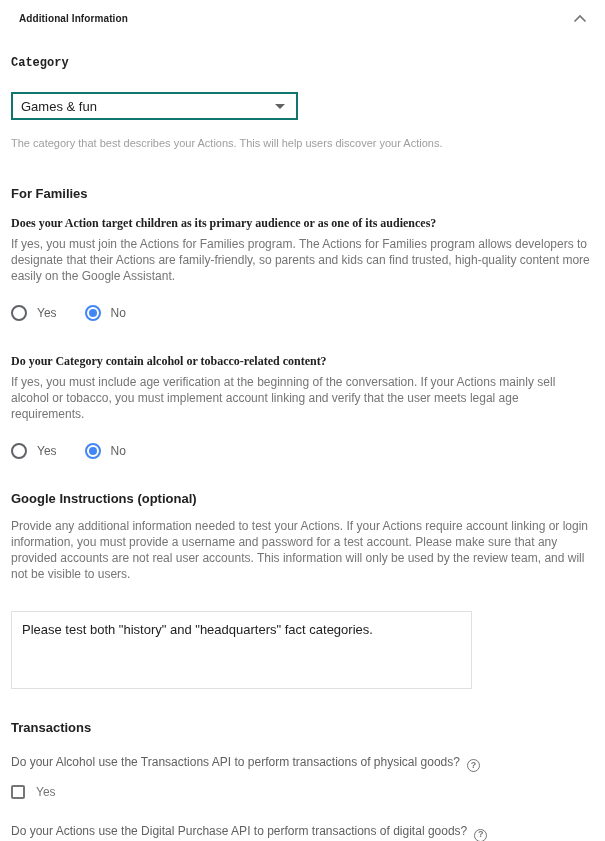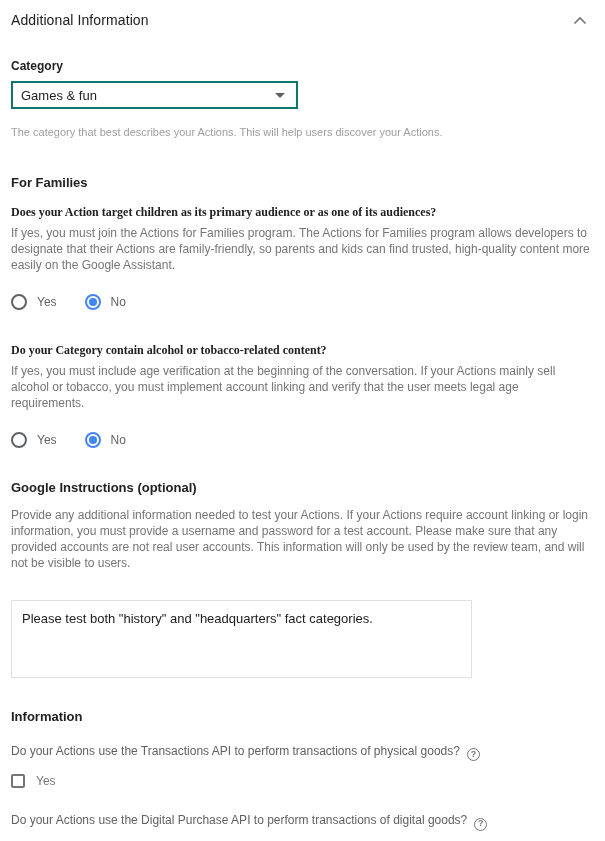--- a/index.html
+++ b/index.html
@@ -16,26 +16,26 @@
     padding: 10px 14px 16px 11px;
   }
   
   .header {
     display: flex;
     justify-content: space-between;
     align-items: center;
     margin-bottom: 31px;
     padding-top: 2px;
   }
-  .header-title { font-size: 14px; font-weight: normal; color: #212121; letter-spacing: .1px; }
+  .header-title { font-size: 10px; font-weight: bold; color: #212121; letter-spacing: .1px; margin-left: 8px; }
   .collapse-btn { background: none; border: none; cursor: pointer; padding: 2px; margin-right: 2px; line-height: 0; }
   .chevron-up svg { display: block; }
 
   
-  .field-label { font-size: 12px; font-weight: bold; color: #212121; margin-bottom: 8px; }
+  .field-label { font-size: 12px; font-weight: bold; color: #212121; margin-bottom: 22px; font-family: Liberation Mono, monospace; }
   .select-box {
     width: 287px; height: 28px;
     border: 2px solid #0f766e;
     background: #fff;
     display: flex; align-items: center; justify-content: space-between;
     padding: 0 11px 0 8px;
     font-size: 13px; color: #212121;
     cursor: pointer;
   }
   .select-caret {
@@ -170,23 +170,23 @@
     </div>
   </div>
 
   <div class="ti-section">
     <div class="section-heading">Google Instructions (optional)</div>
     <div class="desc">Provide any additional information needed to test your Actions. If your Actions require account linking or login information, you must provide a username and password for a test account. Please make sure that any provided accounts are not real user accounts. This information will only be used by the review team, and will not be visible to users.</div>
     <textarea class="testing-textarea" spellcheck="false" style="">Please test both "history" and "headquarters" fact categories.</textarea>
   </div>
 
   <div class="tx-section">
-    <div class="section-heading">Information</div>
+    <div class="section-heading">Transactions</div>
     <div class="question-plain q-line">
-      <span>Do your Actions use the Transactions API to perform transactions of physical goods?</span><span class="help-icon">?</span>
+      <span>Do your Alcohol use the Transactions API to perform transactions of physical goods?</span><span class="help-icon">?</span>
     </div>
     <div class="checkbox-row">
       <span class="checkbox"></span>
       <span class="checkbox-label">Yes</span>
     </div>
     <div class="question-plain q-line">
       <span>Do your Actions use the Digital Purchase API to perform transactions of digital goods?</span><span class="help-icon">?</span>
     </div>
 
   </div>

